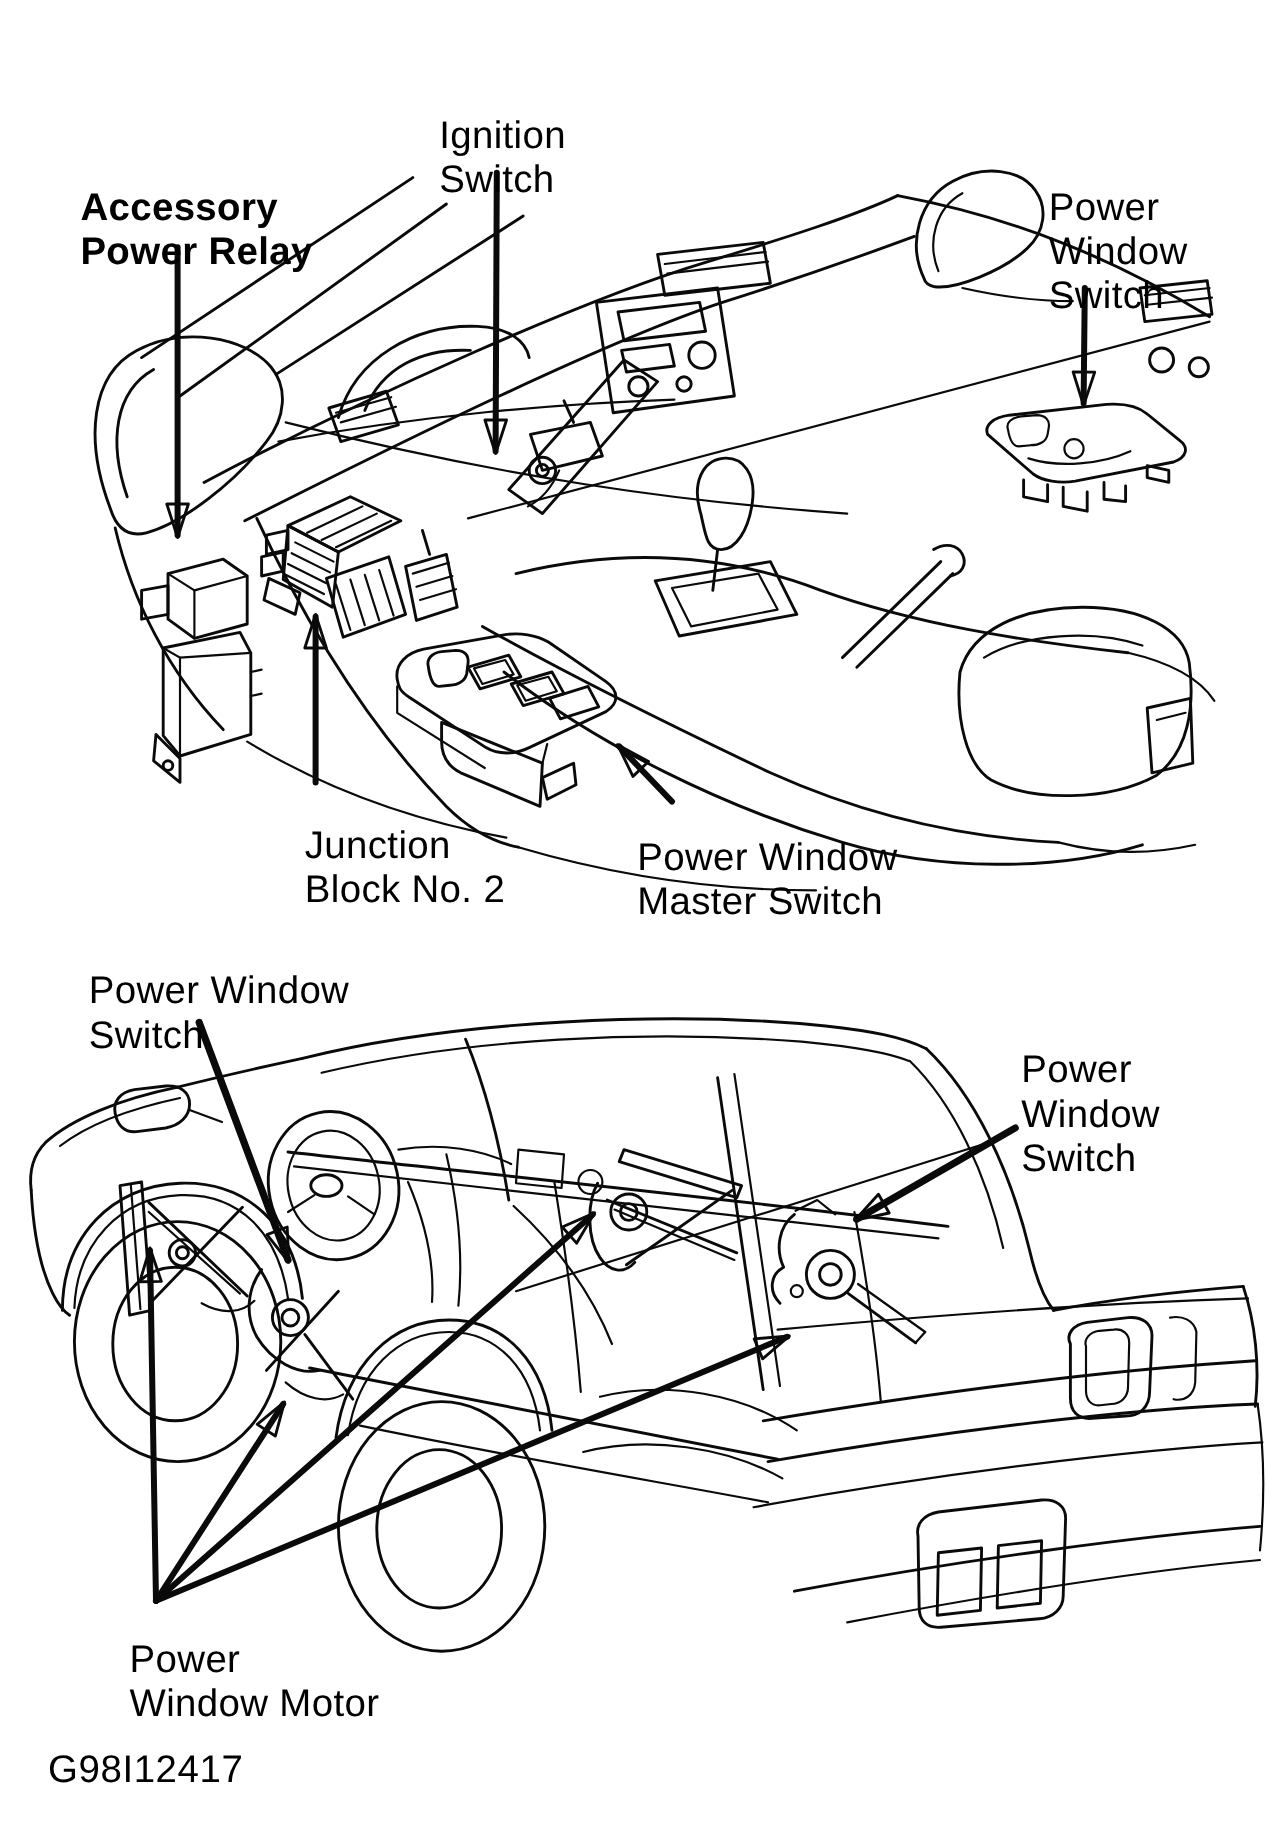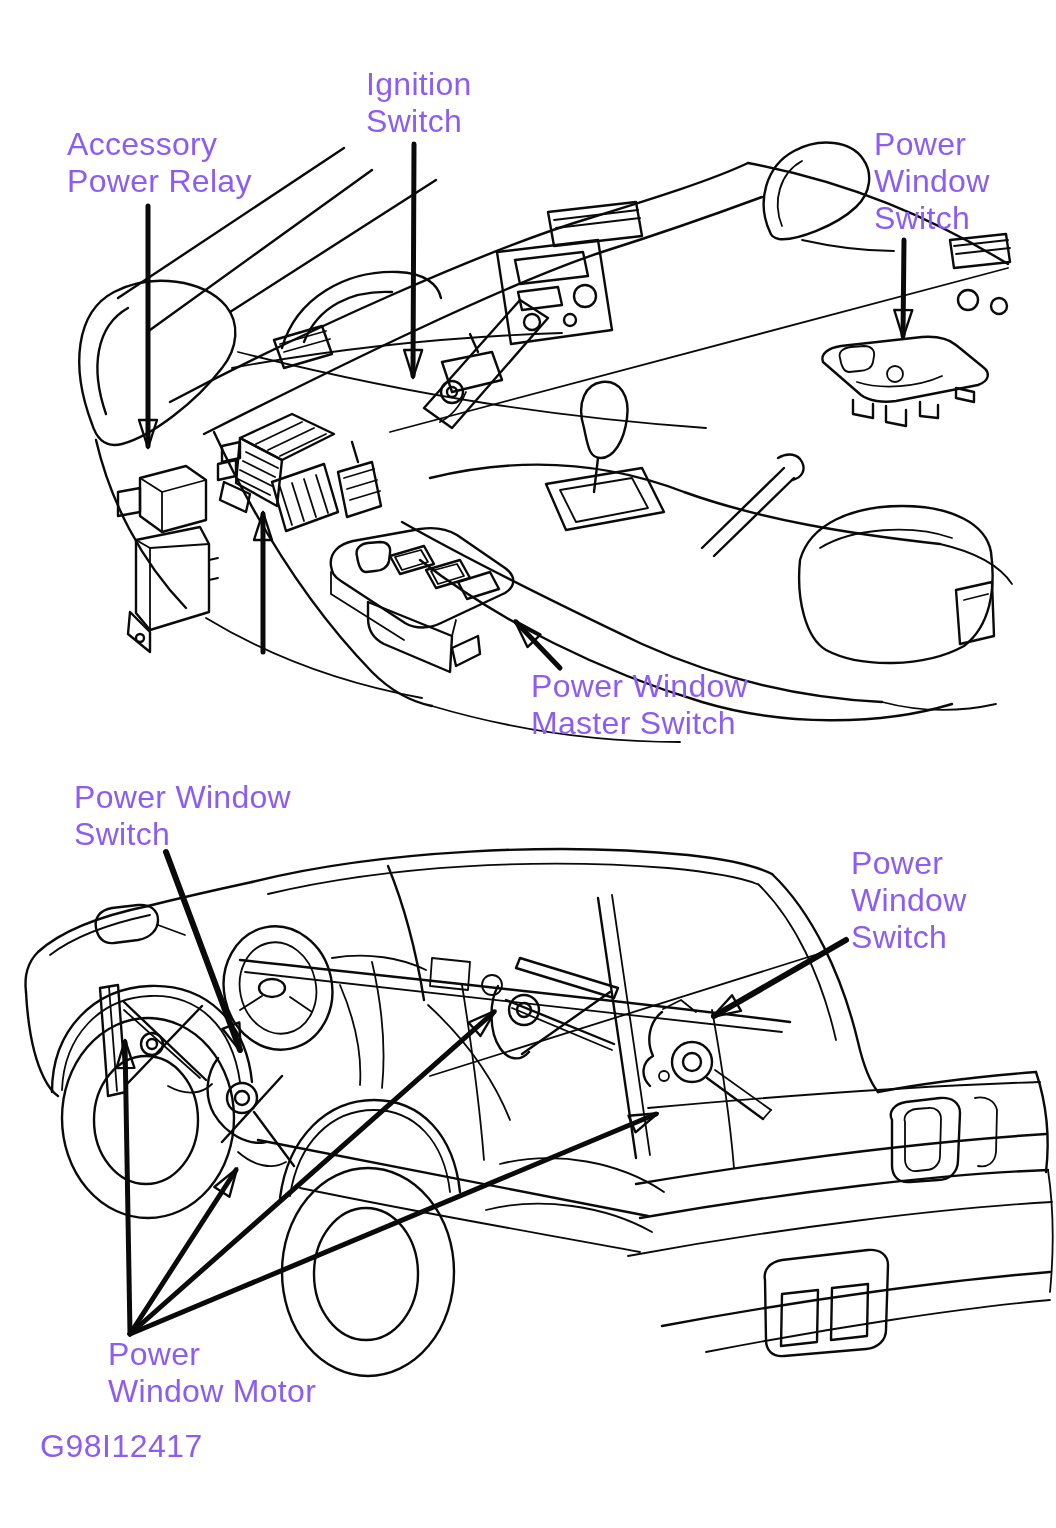--- a/index.html
+++ b/index.html
@@ -15,21 +15,21 @@
     fill:none;stroke:#0a0a0a;stroke-width:2.4;
     stroke-linecap:round;stroke-linejoin:round;
   }
   .art .thin{stroke-width:1.8;}
   .art .leader{stroke-width:5;}
   .art .leader-thick{stroke-width:6;}
   .label{
     position:absolute;
     white-space:pre-line;
     font-size:32px;line-height:37px;
-    color:#8b5cf6;letter-spacing:0.3px;
+    color:#000000;letter-spacing:0.3px;margin-top:28px;
   }
   .figcode{font-size:32px;line-height:28px;letter-spacing:0.5px;}
 </style>
 </head>
 <body>
 
 <div class="canvas">
 
   <svg class="art" width="1056" height="1528" viewBox="0 0 1056 1528">
     <defs>
@@ -305,30 +305,32 @@
         <line class="leader-thick" x1="166" y1="852" x2="240" y2="1050" marker-end="url(#ah)"></line>
         <line class="leader-thick" x1="846" y1="940" x2="714" y2="1016" marker-end="url(#ah)"></line>
         <line class="leader" x1="130" y1="1334" x2="125" y2="1042" marker-end="url(#ah)"></line>
         <line class="leader" x1="130" y1="1334" x2="236" y2="1170" marker-end="url(#ah)"></line>
         <line class="leader" x1="130" y1="1334" x2="494" y2="1012" marker-end="url(#ah)"></line>
         <line class="leader" x1="130" y1="1334" x2="656" y2="1114" marker-end="url(#ah)"></line>
       </g>
     </g>
   </svg>
 
-  <div class="label" style="left:67px;top:126px;">Accessory
+  <div class="label" style="left:67px;top:126px;font-weight:bold;">Accessory
 Power Relay</div>
 
   <div class="label" style="left:366px;top:66px;">Ignition
 Switch</div>
 
   <div class="label" style="left:874px;top:126px;">Power
 Window
 Switch</div>
 
+  <div class="label" style="left:254px;top:658px;">Junction
+Block No. 2</div>
 
   <div class="label" style="left:531px;top:668px;">Power Window
 Master Switch</div>
 
   <div class="label" style="left:74px;top:779px;">Power Window
 Switch</div>
 
   <div class="label" style="left:851px;top:845px;">Power
 Window
 Switch</div>

